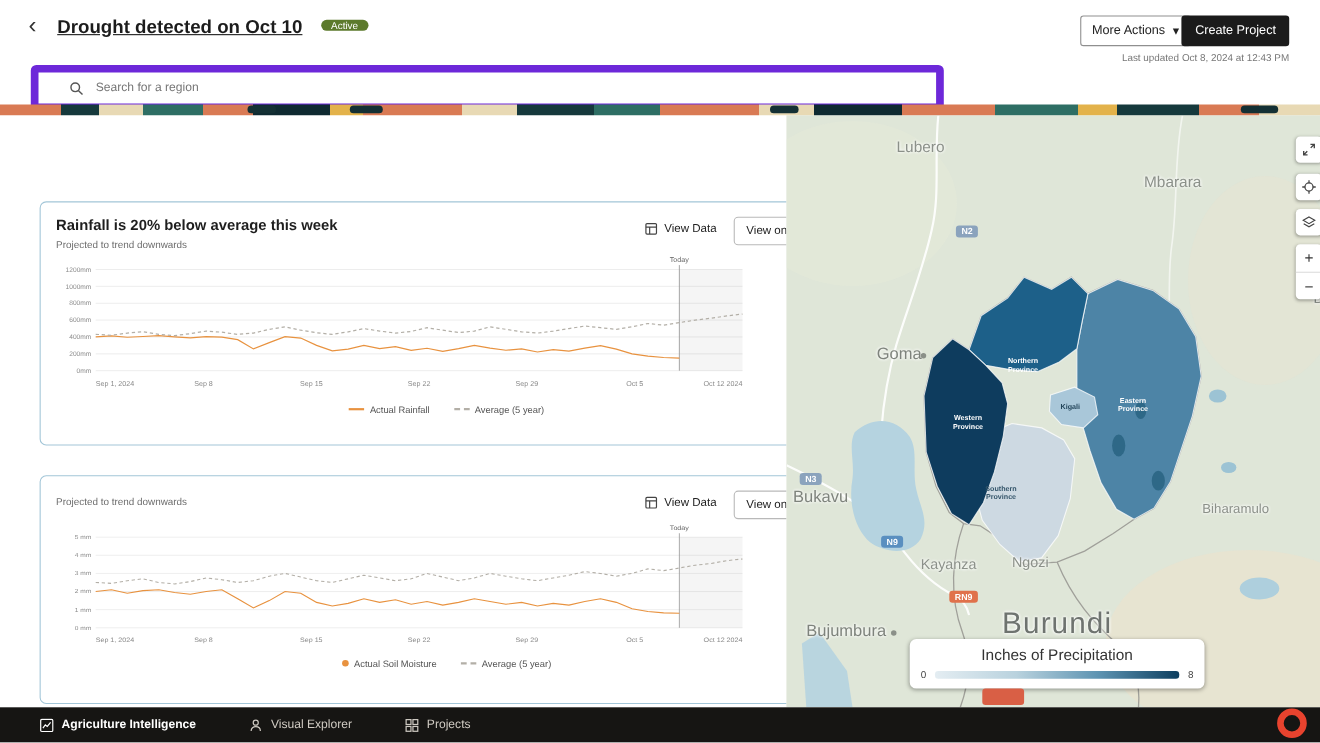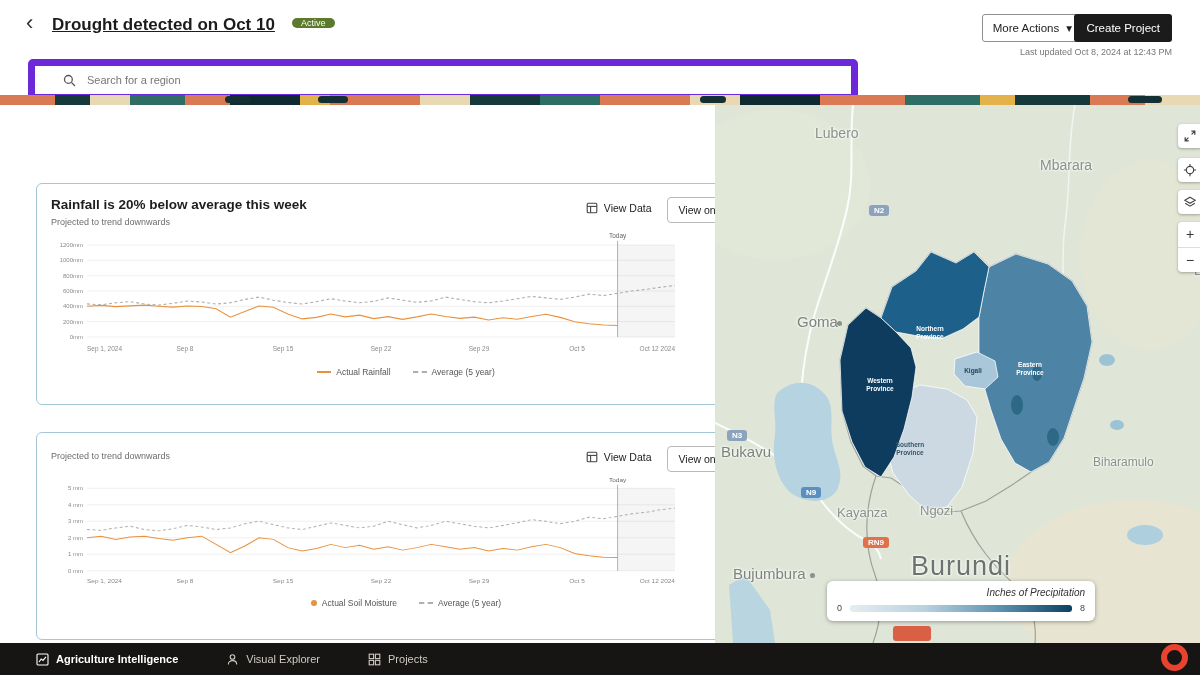--- a/index.html
+++ b/index.html
@@ -99,21 +99,21 @@
   .mctl{position:absolute;right:9px;width:24px;height:24px;background:#fff;border-radius:4px;
         box-shadow:0 1px 3px rgba(0,0,0,.3);display:flex;align-items:center;justify-content:center;color:#444;cursor:pointer;}
   .mctl-expand{top:19px;} .mctl-locate{top:53px;} .mctl-layers{top:85px;}
   .zoom-pill{position:absolute;right:9px;top:117px;width:24px;height:50px;background:#fff;border-radius:4px;
              box-shadow:0 1px 3px rgba(0,0,0,.3);display:flex;flex-direction:column;}
   .zoom-btn{flex:1;display:flex;align-items:center;justify-content:center;font-size:14px;color:#333;cursor:pointer;}
   .zoom-btn:first-child{border-bottom:1px solid #ddd;}
 
   .map-legend{position:absolute;left:112px;top:476px;width:268px;background:#fff;border-radius:6px;
               box-shadow:0 1px 4px rgba(0,0,0,.35);padding:6px 10px 8px;box-sizing:border-box;}
-  .ml-title{font-size:10px;color:#333;text-align:right;font-style:italic;}
+  .ml-title{font-size:14px;color:#333;text-align:center;}
   .ml-row{display:flex;align-items:center;gap:8px;margin-top:5px;font-size:9px;color:#444;}
   .ml-bar{flex:1;height:7px;border-radius:3px;background:linear-gradient(90deg,#e4edf2,#b9d2de,#5e94b2,#0d3f60);}
   .cutoff-badge{position:absolute;left:178px;top:521px;width:38px;height:15px;background:#d95f45;border-radius:3px;}
 
   
   .footer{position:absolute;left:0;bottom:0;width:1200px;height:32px;background:#161513;
           display:flex;align-items:center;padding-left:22px;gap:34px;box-sizing:border-box;}
   .f-item{display:flex;align-items:center;gap:7px;font-size:11px;color:#cfcac2;cursor:pointer;margin-left:14px;}
   .f-item.active{color:#fff;font-weight:bold;}
   .oracle-logo{position:absolute;right:12px;bottom:4px;width:27px;height:27px;border:6px solid var(--brand-red,#e8432e);

